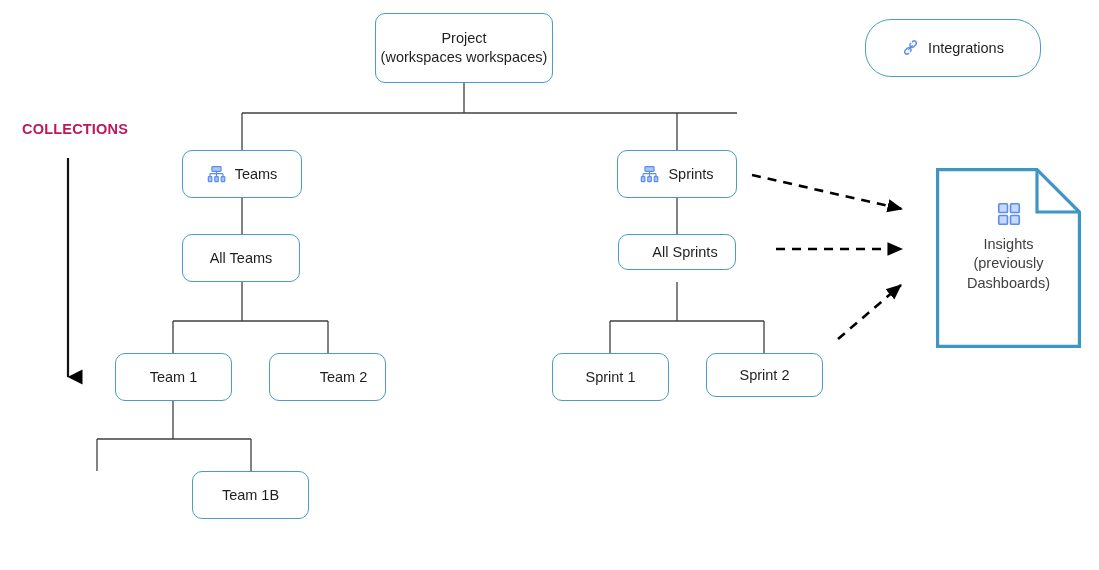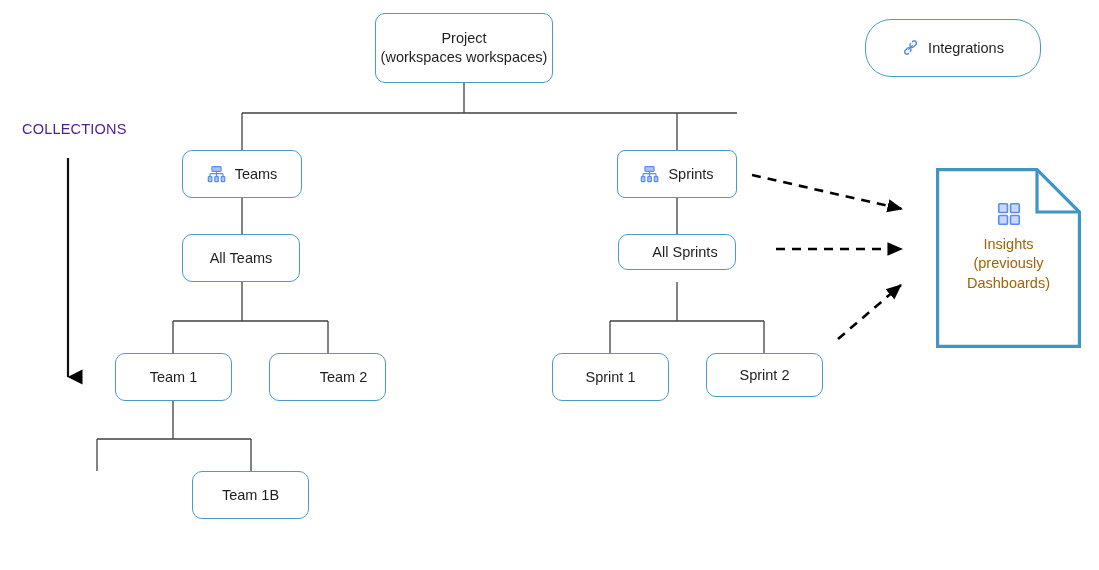--- a/index.html
+++ b/index.html
@@ -74,30 +74,31 @@
     top: 34px;
     display: flex;
     flex-direction: column;
     align-items: center;
     gap: 9px;
   }
   #insights-doc .doc-text {
     font-size: 14.5px;
     line-height: 1.33;
     text-align: center;
-    color: #a16207;
+    color: #404040;
   }
   #collections-label {
     position: absolute;
     left: 22px;
     top: 121px;
     font-size: 14.5px;
     letter-spacing: 0.2px;
-    color: #4c1d95;
+    color: #be185d;
     white-space: nowrap;
+    font-weight: bold;
   }
 </style>
 </head>
 <body>
 
 <div id="canvas">
 
   <svg id="edges" viewBox="0 0 1099 570" width="1099" height="570" xmlns="http://www.w3.org/2000/svg">
     <defs>
       <marker id="arrowhead" markerWidth="7" markerHeight="7" refX="5.6" refY="3" orient="auto" markerUnits="strokeWidth">
@@ -180,21 +181,21 @@
             <path d="M12.4 3.1a2.6 2.6 0 1 1 3.7 3.7l-2.3 2.3a2.6 2.6 0 0 1-3.7-3.7"></path>
             <path d="M7.6 16.9a2.6 2.6 0 1 1-3.7-3.7l2.3-2.3a2.6 2.6 0 0 1 3.7 3.7"></path>
             <path d="M7.9 12.1l4.2-4.2"></path>
           </g>
         </svg>
       </span>
       <span class="label">Integrations</span>
     </div>
   </div>
 
-  <div class="node" id="node-sprints" style="left:617px; top:150px; width:120px; height:48px;border-radius:8px;">
+  <div class="node" id="node-sprints" style="left:617px; top:150px; width:120px; height:48px;">
     <div class="node-icon-row">
       <span>
         <svg class="sitemap-icon" viewBox="0 0 20 20" xmlns="http://www.w3.org/2000/svg">
           <g stroke="#5b8def" stroke-width="1.3" fill="none">
             <rect x="5.2" y="1.6" width="9.6" height="5" rx="0.9" fill="#aec4f7"></rect>
             <path d="M10 6.6 L10 9.2 M3.2 9.2 L16.8 9.2 M3.2 9.2 L3.2 12.2 M10 9.2 L10 12.2 M16.8 9.2 L16.8 12.2"></path>
             <rect x="1.4" y="12.3" width="3.7" height="5.2" rx="0.7" fill="#aec4f7"></rect>
             <rect x="8.2" y="12.3" width="3.7" height="5.2" rx="0.7" fill="#aec4f7"></rect>
             <rect x="15" y="12.3" width="3.7" height="5.2" rx="0.7" fill="#aec4f7"></rect>
           </g>

